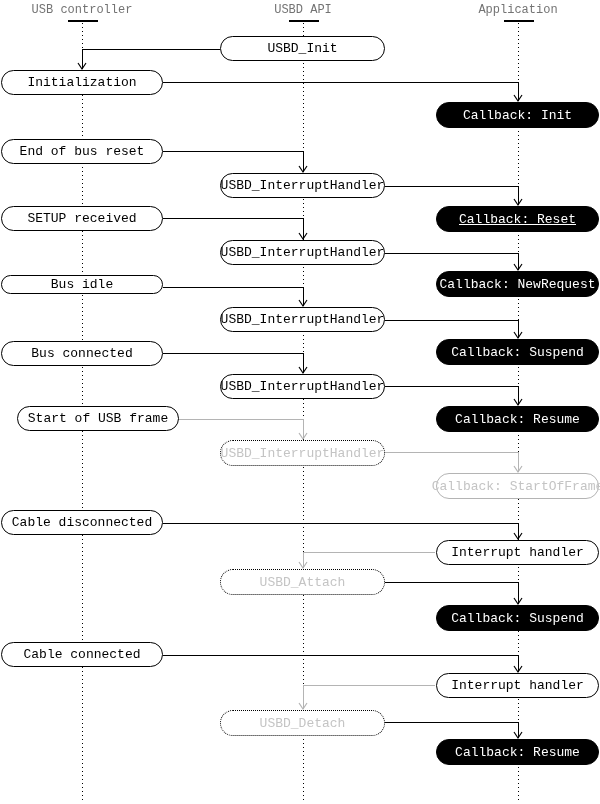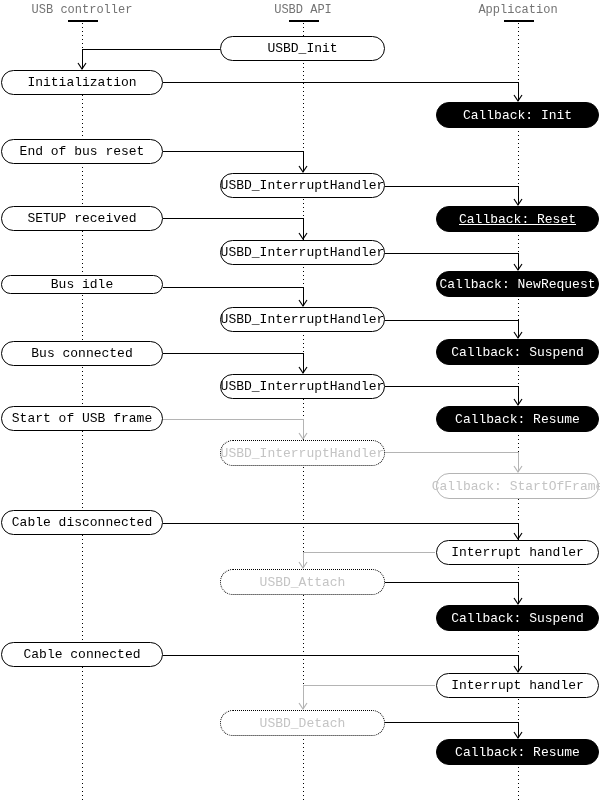--- a/index.html
+++ b/index.html
@@ -77,21 +77,21 @@
       <div class="node plain" style="left: 220px; top: 173px; width: 165px; height: 25px;">USBD_InterruptHandler</div>
       <div class="node plain" style="left: 1px; top: 206px; width: 162px; height: 25px;">SETUP received</div>
       <div class="node filled" style="left: 436px; top: 206px; width: 163px; height: 26px; text-decoration: underline;">Callback: Reset</div>
       <div class="node plain" style="left: 220px; top: 240px; width: 165px; height: 25px;">USBD_InterruptHandler</div>
       <div class="node filled" style="left: 436px; top: 271px; width: 163px; height: 26px;">Callback: NewRequest</div>
       <div class="node plain" style="left: 1px; top: 275px; width: 162px; height: 19px;">Bus idle</div>
       <div class="node plain" style="left: 220px; top: 307px; width: 165px; height: 25px;">USBD_InterruptHandler</div>
       <div class="node filled" style="left: 436px; top: 339px; width: 163px; height: 26px;">Callback: Suspend</div>
       <div class="node plain" style="left: 1px; top: 341px; width: 162px; height: 25px;">Bus connected</div>
       <div class="node plain" style="left: 220px; top: 374px; width: 165px; height: 25px;">USBD_InterruptHandler</div>
-      <div class="node plain" style="left: 1px; top: 406px; width: 162px; height: 25px;">Start of USB frame</div>
+      <div class="node plain" style="left: 17px; top: 406px; width: 162px; height: 25px;">Start of USB frame</div>
       <div class="node filled" style="left: 436px; top: 406px; width: 163px; height: 26px;">Callback: Resume</div>
       <div class="node dashed" style="left: 220px; top: 440px; width: 165px; height: 26px;">USBD_InterruptHandler</div>
       <div class="node ghost" style="left: 436px; top: 473px; width: 163px; height: 26px;">Callback: StartOfFrame</div>
       <div class="node plain" style="left: 1px; top: 510px; width: 162px; height: 25px;">Cable disconnected</div>
       <div class="node plain" style="left: 436px; top: 540px; width: 163px; height: 25px;">Interrupt handler</div>
       <div class="node dashed" style="left: 220px; top: 569px; width: 165px; height: 26px;">USBD_Attach</div>
       <div class="node filled" style="left: 436px; top: 605px; width: 163px; height: 26px;">Callback: Suspend</div>
       <div class="node plain" style="left: 1px; top: 642px; width: 162px; height: 25px;">Cable connected</div>
       <div class="node plain" style="left: 436px; top: 673px; width: 163px; height: 25px;">Interrupt handler</div>
       <div class="node dashed" style="left: 220px; top: 710px; width: 165px; height: 26px;">USBD_Detach</div>

